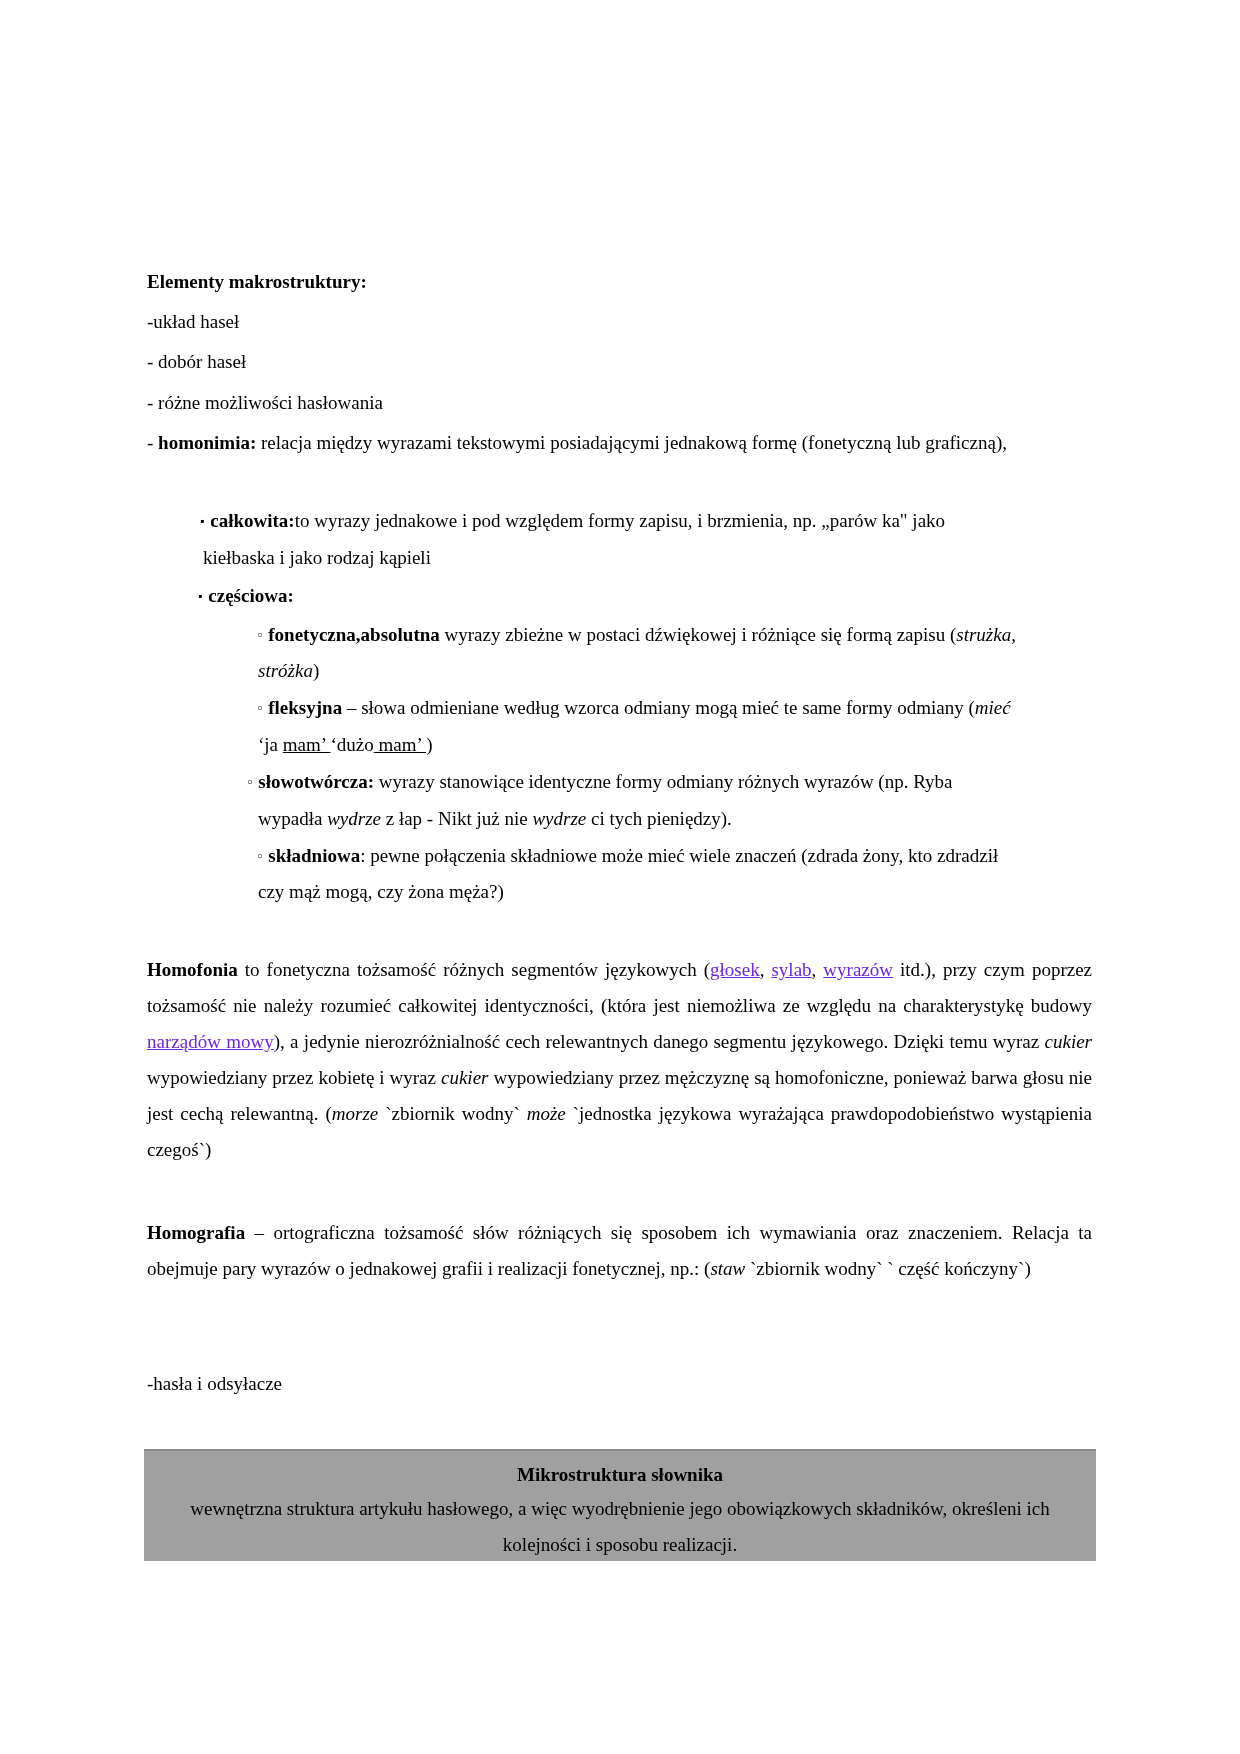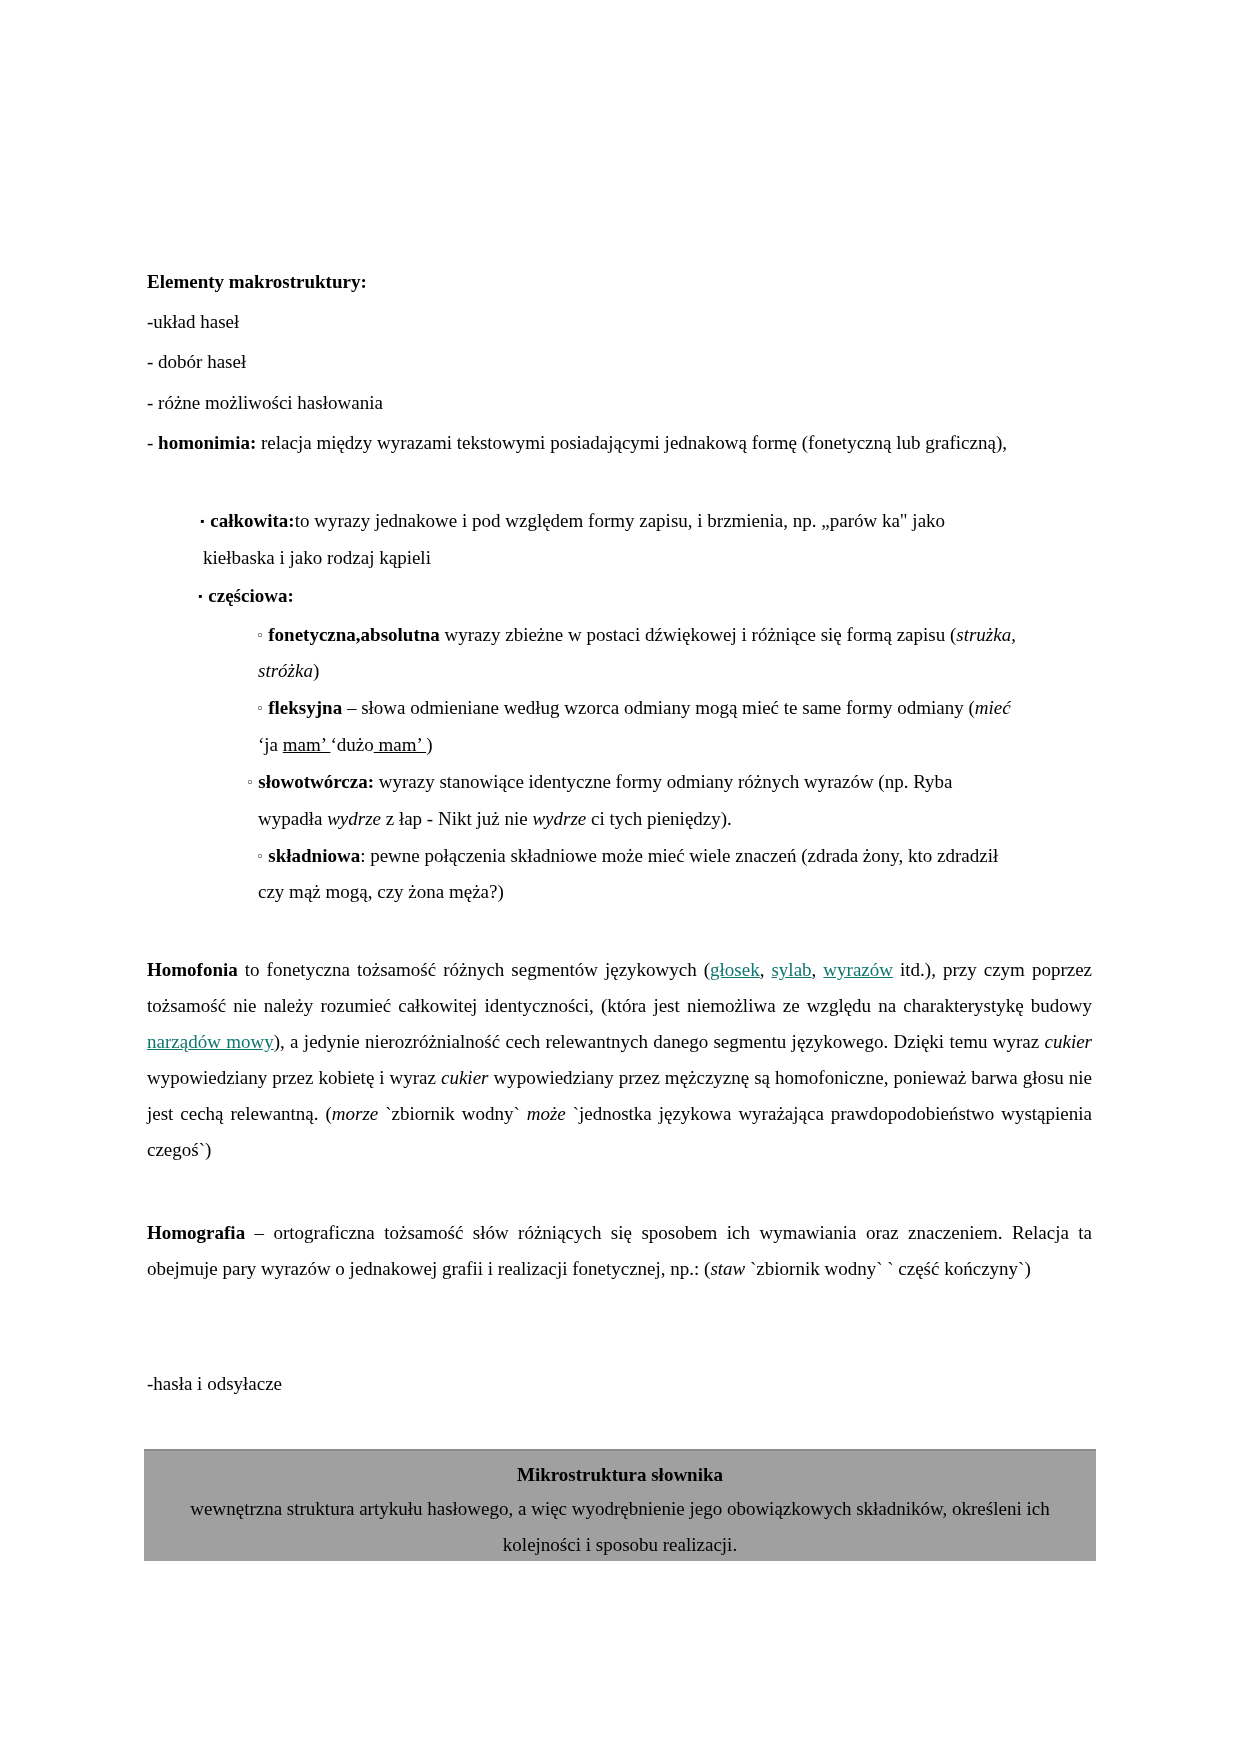--- a/index.html
+++ b/index.html
@@ -19,21 +19,21 @@
   .box-top .title { margin-top: 4px; line-height: 30px; }
   .box-top .desc { line-height: 36px; }
   .box-bottom { top: 1449px; height: 110px; }
   .box-bottom .title { margin-top: 8px; line-height: 32px; }
   .box-bottom .desc { line-height: 36px; padding: 0 7px; }
 
   .line { position: absolute; font-size: 19px; line-height: 36px; white-space: nowrap; }
   .para { position: absolute; font-size: 19px; line-height: 36px; text-align: justify; }
   b { font-weight: bold; font-family: Liberation Serif, serif; }
   i { font-style: italic; }
-  .link { color: #0f766e; text-decoration: underline; }
+  .link { color: #6d28d9; text-decoration: underline; }
   .ul { text-decoration: underline; }
   .bullet { font-size: 12px; vertical-align: 2px; margin-right: 6px; }
 </style>
 </head>
 <body>
 
 <div class="page">
 
 
   <div class="line" style="left:147px; top:264px;"><b>Elementy makrostruktury:</b></div>

